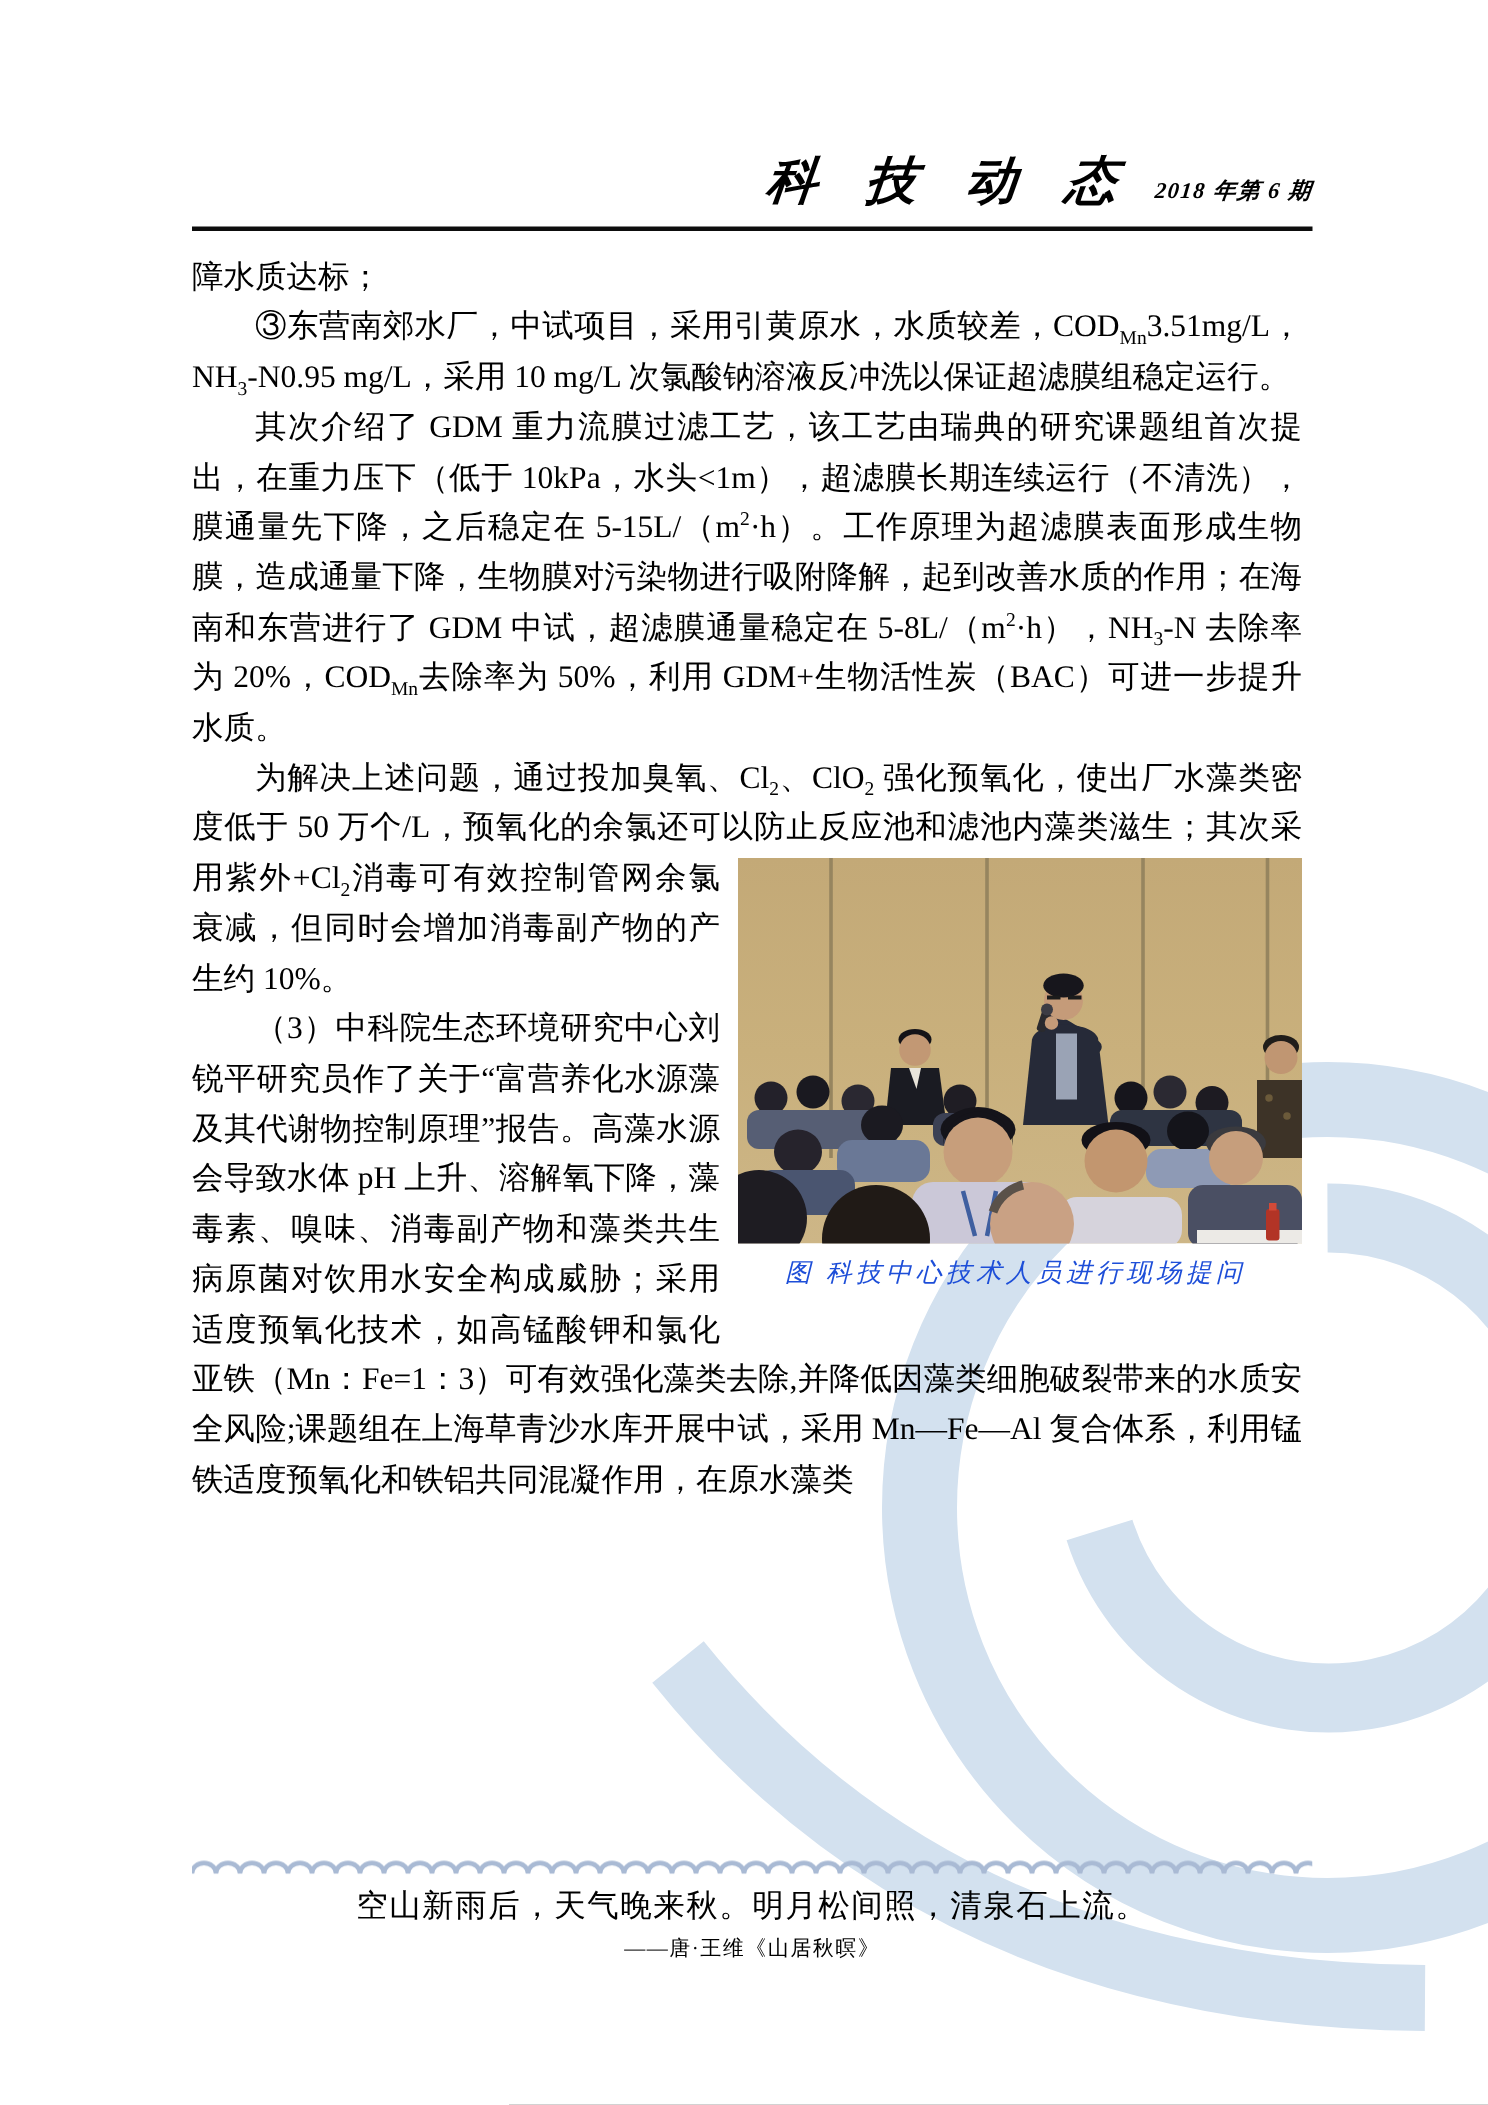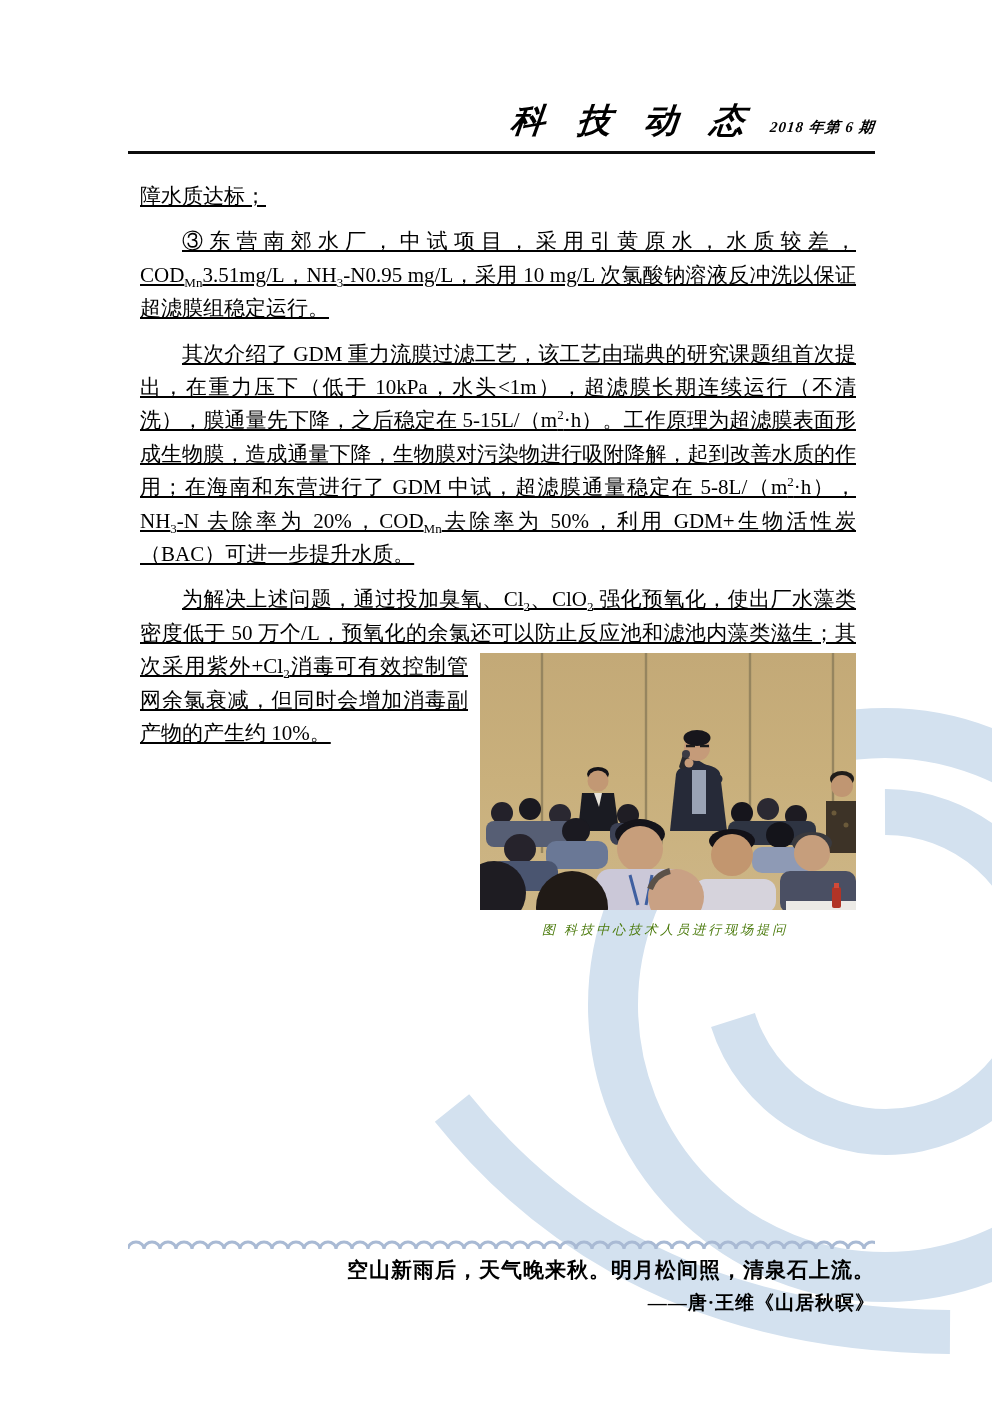--- a/index.html
+++ b/index.html
@@ -27,48 +27,48 @@
   }
   .header-title{font-size:34px;letter-spacing:12px;transform:skewX(-6deg);white-space:nowrap;}
   .header-issue{font-size:15px;letter-spacing:1px;transform:skewX(-6deg);white-space:nowrap;}
   .header-rule{position:absolute;left:0;bottom:0;width:747px;height:3px;background:#0d0d0d;}
   
   .content{
     position:absolute;left:128px;top:168px;width:740px;
     font-size:21px;line-height:33.4px;
     text-align:justify;text-justify:inter-ideograph;
   }
-  .content p{margin:12px;text-decoration:underline;}
+  .content p{margin:0;}
   .content p.indent{text-indent:2em;}
   sub,sup{font-size:0.62em;line-height:0;}
   
   .figure{
     float:right;display:block;
     width:382px;margin:3px 0 40px 6px;
     text-align:center;
   }
   .photo{
     display:block;margin-left:6px;
     width:376px;height:257px;
   }
   .figure-caption{
     display:block;margin-top:8px;
-    font-size:13px;line-height:24px;
+    font-size:17px;line-height:24px;
     font-style:italic;letter-spacing:3px;
-    text-indent:0;color:#4d7c0f;white-space:nowrap;
+    text-indent:0;color:#1d4ed8;white-space:nowrap;
   }
   
   .footer-wave{position:absolute;left:128px;top:1239px;width:747px;height:13px;}
   .footer-quote{
     position:absolute;left:128px;top:1256px;width:747px;
-    text-align:right;font-size:21px;font-weight:bold;letter-spacing:1px;
+    text-align:center;font-size:21px;font-weight:normal;letter-spacing:1px;
   }
   .footer-attribution{
     position:absolute;left:128px;top:1290px;width:747px;
-    text-align:right;font-size:19px;font-weight:bold;letter-spacing:1px;
+    text-align:center;font-size:14px;font-weight:normal;letter-spacing:1px;
   }
 </style>
 </head>
 <body>
 
 <div class="page">
 
   <svg class="watermark" viewBox="430 660 562 700" overflow="hidden" aria-hidden="true">
     <g fill="none" stroke="var(--watermark,#d3e1ef)">
       <circle cx="885" cy="1005" r="272" stroke-width="50"></circle>
@@ -172,20 +172,21 @@
             <circle cx="92" cy="254" r="36" fill="#201a16"></circle>
             <circle cx="14" cy="240" r="32" fill="#1e1c22"></circle>
           </g>
 
           <rect x="306" y="248" width="70" height="9" fill="#eceae6"></rect>
           <rect x="352" y="234" width="9" height="21" rx="2" fill="#b23426"></rect>
           <rect x="354" y="230" width="5" height="5" fill="#d14a38"></rect>
         </svg>
           <span class="figure-caption">图  科技中心技术人员进行现场提问</span>
         </span><span>消毒可有效控制管网余氯衰减，但同时会增加消毒副产物的产生约 10%。</span></p>
+    <p class="indent">（3）中科院生态环境研究中心刘锐平研究员作了关于“富营养化水源藻及其代谢物控制原理”报告。高藻水源会导致水体 pH 上升、溶解氧下降，藻毒素、嗅味、消毒副产物和藻类共生病原菌对饮用水安全构成威胁；采用适度预氧化技术，如高锰酸钾和氯化亚铁（Mn：Fe=1：3）可有效强化藻类去除,并降低因藻类细胞破裂带来的水质安全风险;课题组在上海草青沙水库开展中试，采用 Mn—Fe—Al 复合体系，利用锰铁适度预氧化和铁铝共同混凝作用，在原水藻类</p>
   </div>
 
   <svg class="footer-wave" viewBox="0 0 747 13" preserveAspectRatio="none" aria-hidden="true">
     <defs>
       <pattern id="wavep" x="0" y="0" width="16" height="13" patternUnits="userSpaceOnUse">
         <path d="M0 10 A 8 7 0 0 1 16 10" fill="none" stroke="var(--wave,#a9bad4)" stroke-width="3"></path>
       </pattern>
     </defs>
     <rect x="0" y="0" width="747" height="13" fill="url(#wavep)"></rect>
   </svg>

